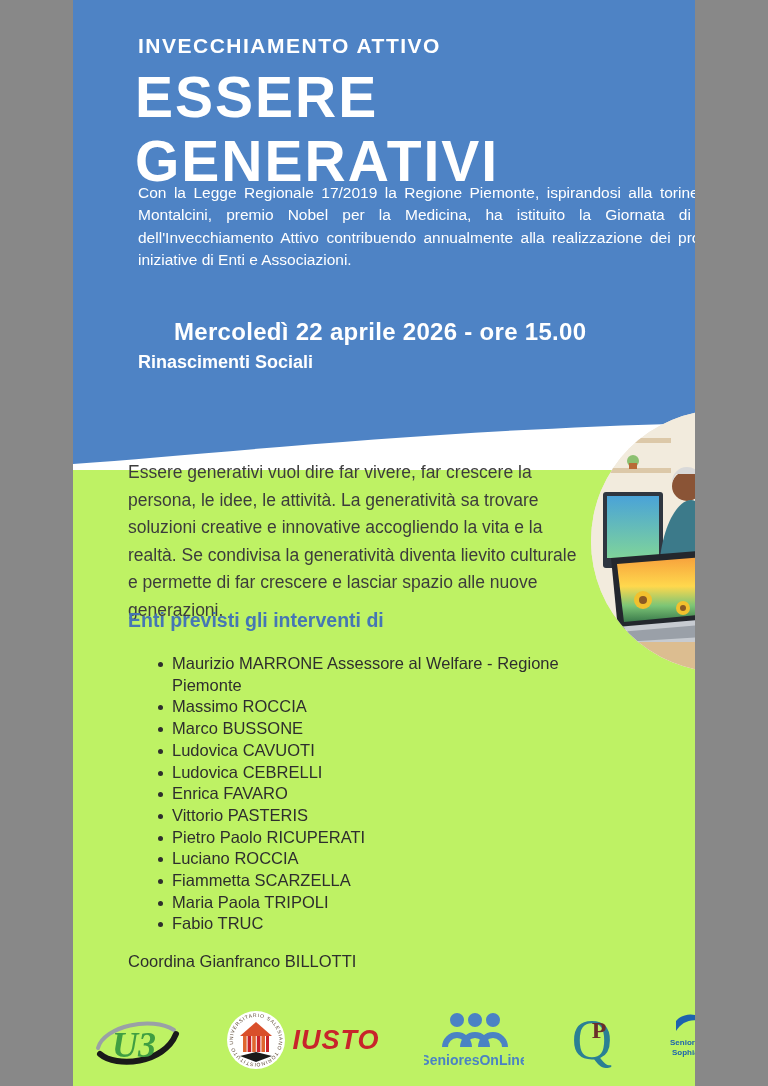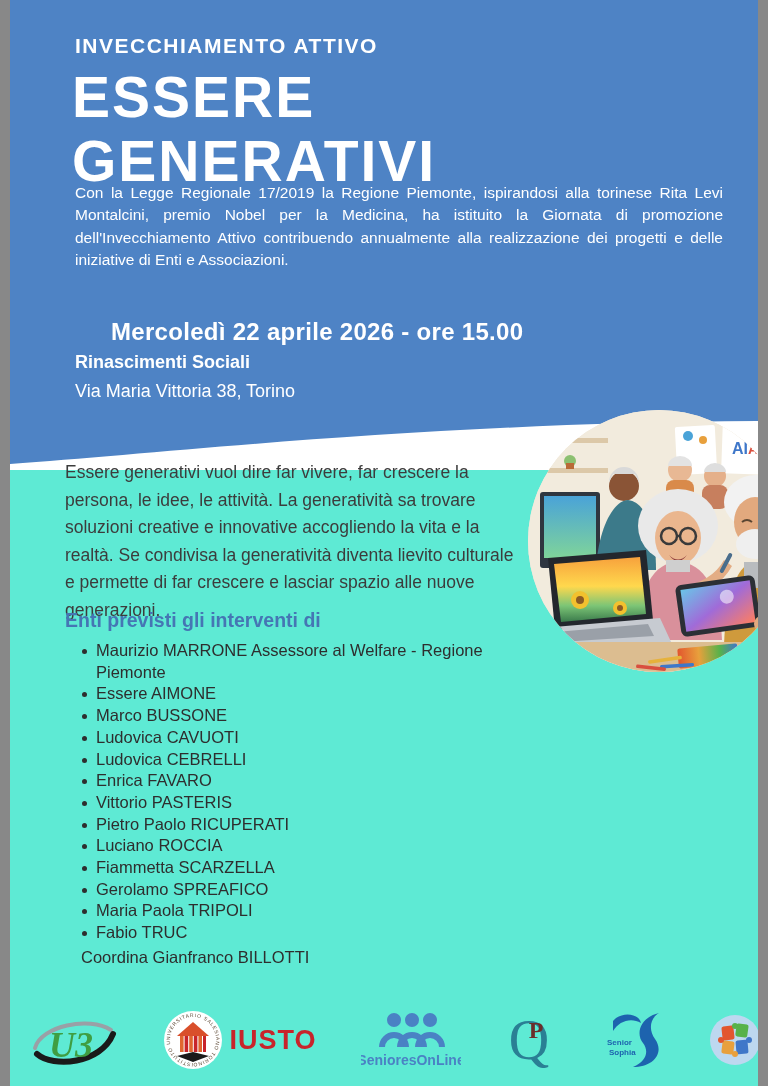--- a/index.html
+++ b/index.html
@@ -1,18 +1,18 @@
 <!DOCTYPE html>
 <html><head>
 <meta charset="utf-8">
 <style>
   html,body{margin:0;padding:0;background:#888;}
   .page{
-    position:relative;width:748px;height:1086px;margin:0 auto;
-    background:#5eead4;overflow:hidden;
+    position:relative;width:622px;height:1086px;margin:0 auto;
+    background:#bef264;overflow:hidden;
     font-family:"Liberation Sans", sans-serif;color:#333;
   }
   
   .hero{position:absolute;top:0;left:0;width:768px;height:470px;background:#4e83c5;}
   .kicker{
     position:absolute;left:65px;top:34px;color:#fff;
     font-size:21px;font-weight:700;letter-spacing:1.5px;
   }
   .title{
     position:absolute;left:62px;top:66px;color:#fff;
@@ -38,48 +38,47 @@
   
   .description{
     position:absolute;left:55px;top:459px;width:458px;
     font-size:17.5px;line-height:27.5px;color:#3c3c3c;
   }
   .speakers-heading{
     position:absolute;left:55px;top:609px;
     font-size:19.5px;font-weight:700;color:#4576b4;
   }
   .speakers-block{position:absolute;left:55px;top:637px;width:485px;font-size:16.5px;color:#2e2e2e;}
-  .speakers-block ul{list-style:none;margin:3px;padding:0;}
+  .speakers-block ul{list-style:none;margin:16px;padding:0;}
   .speakers-block li{position:relative;padding-left:28px;line-height:21.7px;}
   .speakers-block li::before{
     content:"";position:absolute;left:14px;top:9px;width:5px;height:5px;border-radius:50%;background:#2e2e2e;
   }
-  .coordinator{line-height:21.7px;padding-left:0;margin-left:16px;}
+  .coordinator{line-height:21.7px;padding-left:0;}
   
   .logos{
     position:absolute;left:0;top:998px;width:768px;height:84px;
     display:flex;justify-content:center;align-items:center;gap:44px;
   }
   .logo{display:flex;align-items:center;gap:6px;}
-  .iusto-word{font-size:27px;font-weight:800;color:#c8242b;letter-spacing:1px;font-family:"Liberation Sans",sans-serif;}
+  .iusto-word{font-size:27px;font-weight:800;color:#c8242b;letter-spacing:1px;font-family:"Liberation Sans",sans-serif;font-style:italic;}
   svg{display:block;}
 </style>
 </head>
 <body>
 
 <div class="page">
 
   <div class="hero">
     <div class="kicker">INVECCHIAMENTO ATTIVO</div>
     <div class="title">ESSERE
 GENERATIVI</div>
     <div class="intro">Con la Legge Regionale 17/2019 la Regione Piemonte, ispirandosi alla torinese Rita Levi Montalcini, premio Nobel per la Medicina, ha istituito la Giornata di promozione dell'Invecchiamento Attivo contribuendo annualmente alla realizzazione dei progetti e delle iniziative di Enti e Associazioni.</div>
     <div class="datetime">Mercoledì 22 aprile 2026 - ore 15.00</div>
     <div class="venue-name">Rinascimenti Sociali</div>
-    <div class="venue-address">Via Maria Vittoria 38, Torino</div>
   </div>
 
   <svg class="wave" width="768" height="64" viewBox="0 0 768 64" preserveAspectRatio="none">
     <path d="M0,58 C170,46 420,16 768,15 L768,64 L0,64 Z" fill="#ffffff"></path>
   </svg>
 
   <div class="photo-circle">
     <svg width="262" height="262" viewBox="0 0 262 262">
       <defs>
         <linearGradient id="artA" x1="0" y1="0" x2="0" y2="1">
@@ -180,30 +179,29 @@
     </svg>
   </div>
 
   <div class="description">Essere generativi vuol dire far vivere, far crescere la persona, le idee, le attività. La generatività sa trovare soluzioni creative e innovative accogliendo la vita e la realtà.  Se condivisa la generatività diventa lievito culturale e permette di far crescere e lasciar spazio alle nuove generazioni.</div>
 
   <div class="speakers-heading">Enti previsti gli interventi di</div>
 
   <div class="speakers-block">
     <ul>
         <li><span>Maurizio MARRONE Assessore al Welfare - Regione Piemonte</span></li>
-        <li><span>Essere AIMONE</span></li>
+        <li><span>Massimo ROCCIA</span></li>
         <li><span>Marco BUSSONE</span></li>
         <li><span>Ludovica CAVUOTI</span></li>
         <li><span>Ludovica CEBRELLI</span></li>
         <li><span>Enrica FAVARO</span></li>
         <li><span>Vittorio PASTERIS</span></li>
         <li><span>Pietro Paolo RICUPERATI</span></li>
         <li><span>Luciano ROCCIA</span></li>
         <li><span>Fiammetta SCARZELLA</span></li>
-        <li><span>Gerolamo SPREAFICO</span></li>
         <li><span>Maria Paola TRIPOLI</span></li>
         <li><span>Fabio TRUC</span></li>
       </ul>
     <div class="coordinator">Coordina Gianfranco BILLOTTI</div>
   </div>
 
   <div class="logos">
 
     <div class="logo">
       <svg width="92" height="60" viewBox="0 0 92 60">

